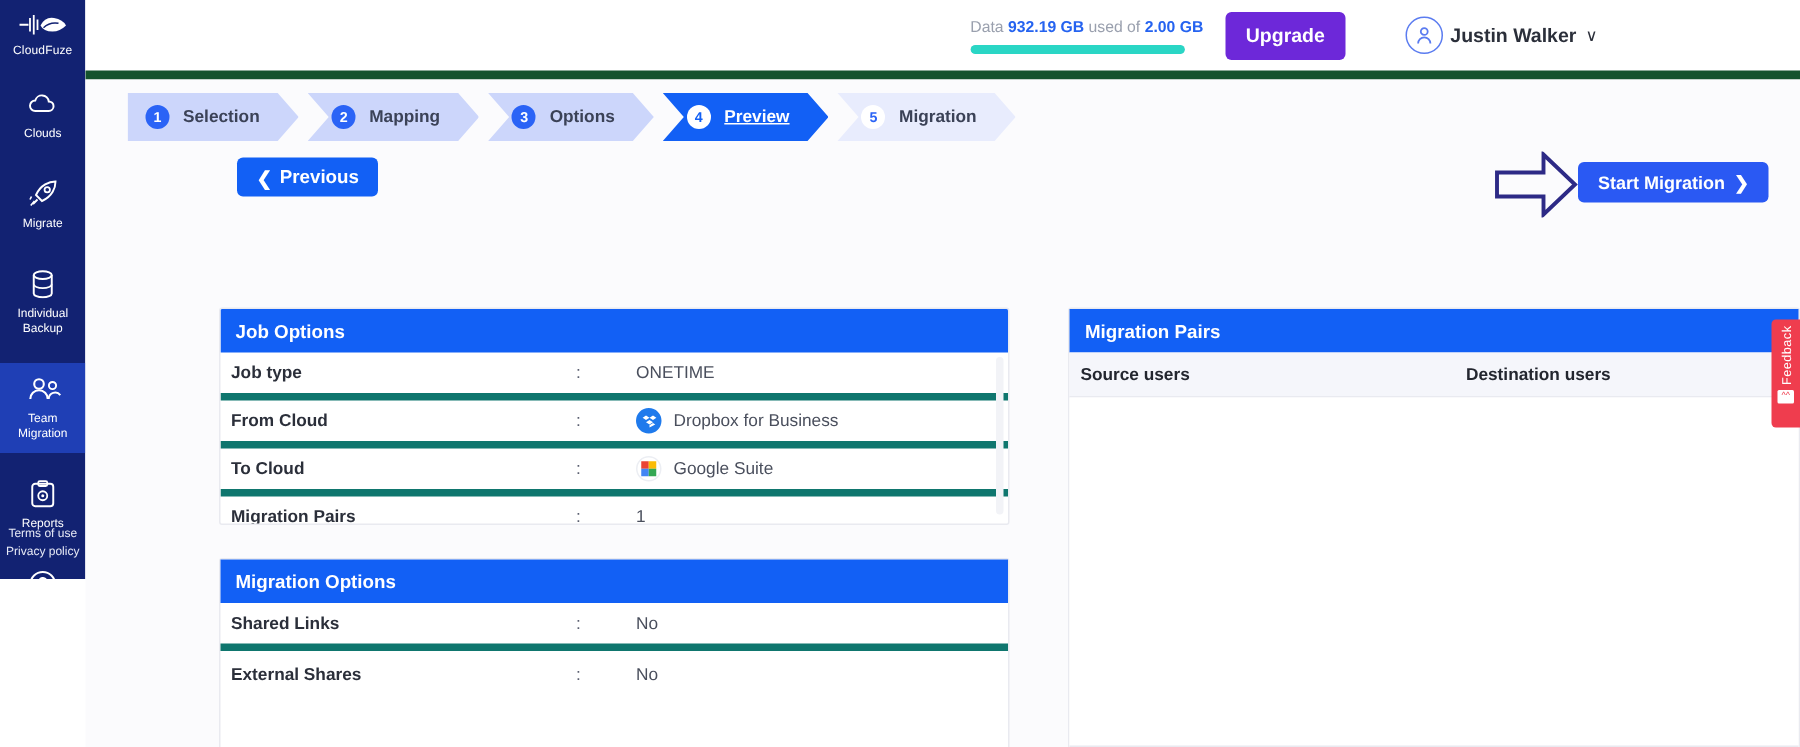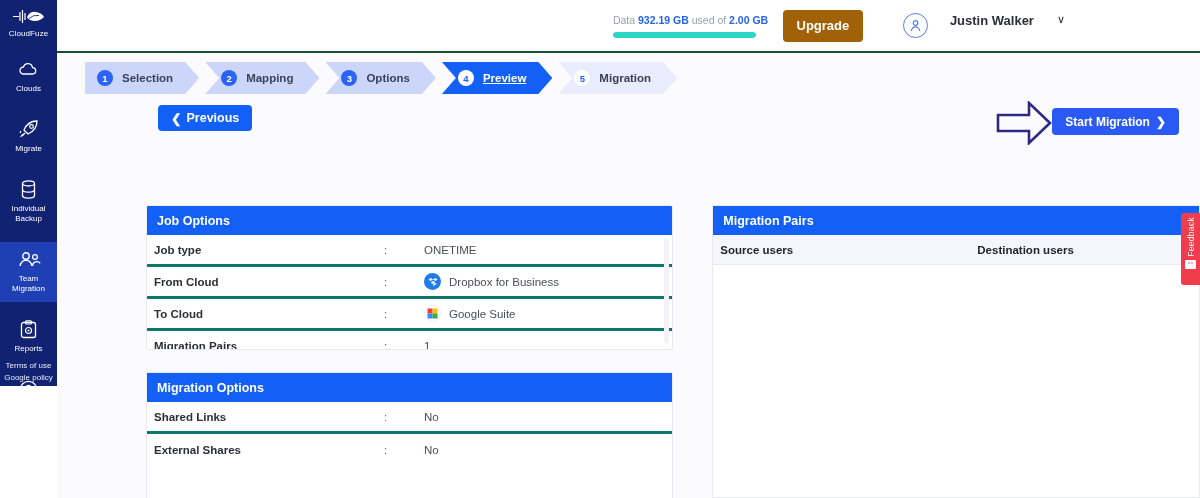--- a/index.html
+++ b/index.html
@@ -28,50 +28,50 @@
     display: block; text-align: center;
     padding: 7px 2px 8px 2px;
     margin-bottom: 10px;
     cursor: pointer;
   }
   .nav-item.active { background: #1f3fb5; }
   .nav-ico { height: 21px; display: flex; align-items: center; justify-content: center; }
   .nav-lbl { font-size: 8px; line-height: 10px; margin-top: 4px; color: #ffffff; }
 
   .side-footer {
-    position: absolute; bottom: 2px; left: 0; width: 57px;
+    position: absolute; bottom: 12px; left: 0; width: 57px;
     text-align: center;
   }
   .side-footer div { font-size: 8px; line-height: 12px; color: #e7eaf6; cursor: pointer; }
 
   
   .main { flex: 1; position: relative; background: #ffffff; height: 498px; }
 
   
   .header {
     height: 53px; background: #ffffff;
     display: flex; align-items: center; justify-content: flex-end;
     padding-right: 135px; gap: 0px;
-    border-bottom: 2px solid #14532d;
+    border-bottom: 6px solid #14532d;
     position: relative;
   }
   .data-usage { width: 143px; margin-right: 27px; }
   .data-usage .du-text { font-size: 10.5px; color: #9aa0ae; text-align: center; white-space: nowrap; }
   .data-usage .du-text b { color: #2563f0; font-weight: 700; }
   .du-bar { margin-top: 6px; height: 6px; border-radius: 3px; background: #e6e9f2; overflow: hidden; }
   .du-fill { height: 100%; background: #2ad6c5; border-radius: 3px; }
 
   .upgrade-btn {
-    background: #a16207; color: #fff; border: none;
+    background: #6d28d9; color: #fff; border: none;
     font-family: "Liberation Sans", sans-serif;
     font-size: 13px; font-weight: 600;
     width: 80px; height: 32px; border-radius: 4px; cursor: pointer;
     margin-right: 40px;
   }
-  .user-box { display: flex; align-items: flex-start; gap: 22px; cursor: pointer; }
+  .user-box { display: flex; align-items: center; gap: 5px; cursor: pointer; }
   .avatar {
     width: 25px; height: 25px; border-radius: 50%;
     border: 1.3px solid #5b7cf0; display: flex; align-items: center; justify-content: center;
   }
   .user-name { font-size: 13px; font-weight: 700; color: #2b2f3a; white-space: nowrap; }
   .caret { color: #2b2f3a; font-size: 11px; margin-left: 1px; }
 
   
   .content { background: #fbfbfd; height: 445px; padding: 0; position: relative; }
 
@@ -127,21 +127,21 @@
   .col-right { margin-left: 39px; width: 505px; }
 
   .card { background: #ffffff; border: 1px solid #e9eaf0; border-radius: 2px; }
   .card-head {
     background: #1260f5; color: #ffffff;
     font-size: 12.5px; font-weight: 700;
     height: 29px; display: flex; align-items: center; padding-left: 10px;
   }
   .row {
     display: flex; align-items: center; height: 32px;
-    border-bottom: 3px solid #0f766e; padding-left: 7px;
+    border-bottom: 5px solid #0f766e; padding-left: 7px;
     font-size: 11.5px;
   }
   .row:last-child { border-bottom: none; }
   .row .k { width: 230px; font-weight: 700; color: #2b2f3a; }
   .row .sep { width: 40px; color: #5b6071; }
   .row .v { color: #4a4f5d; display: flex; align-items: center; gap: 8px; text-align: right; }
 
   .cloud-ico { width: 17px; height: 17px; border-radius: 50%; display: flex; align-items: center; justify-content: center; flex: 0 0 17px; }
   .ico-dropbox { background: #1f7aec; }
   .ico-gsuite { background: #ffffff; border: 1px solid #eceef3; }
@@ -261,21 +261,21 @@
             <path d="M7.2 7.2 a2.4 2.4 0 1 1 2.9 2.9 v1.3" fill="none" stroke="#fff" stroke-width="1.3"></path>
             <circle cx="9.6" cy="13.6" r=".95" fill="#fff"></circle>
           </svg>
         </div>
         <div class="nav-lbl">Help</div>
       </div>
     </nav>
 
     <div class="side-footer">
       <div>Terms of use</div>
-      <div>Google policy</div>
+      <div>Privacy policy</div>
     </div>
   </aside>
 
   <div class="main">
 
     <div class="header">
       <div class="data-usage">
         <div class="du-text">
           <span>Data</span>
           <b>932.19 GB</b>

